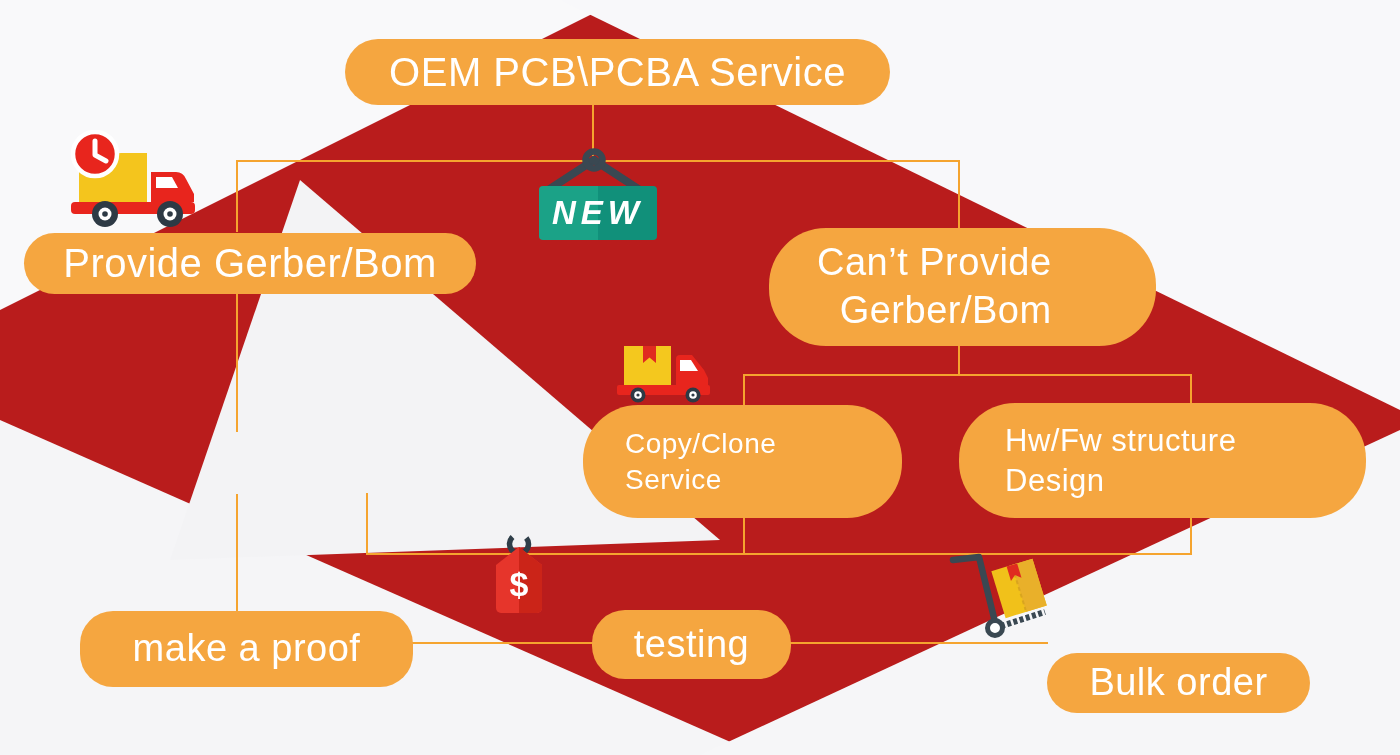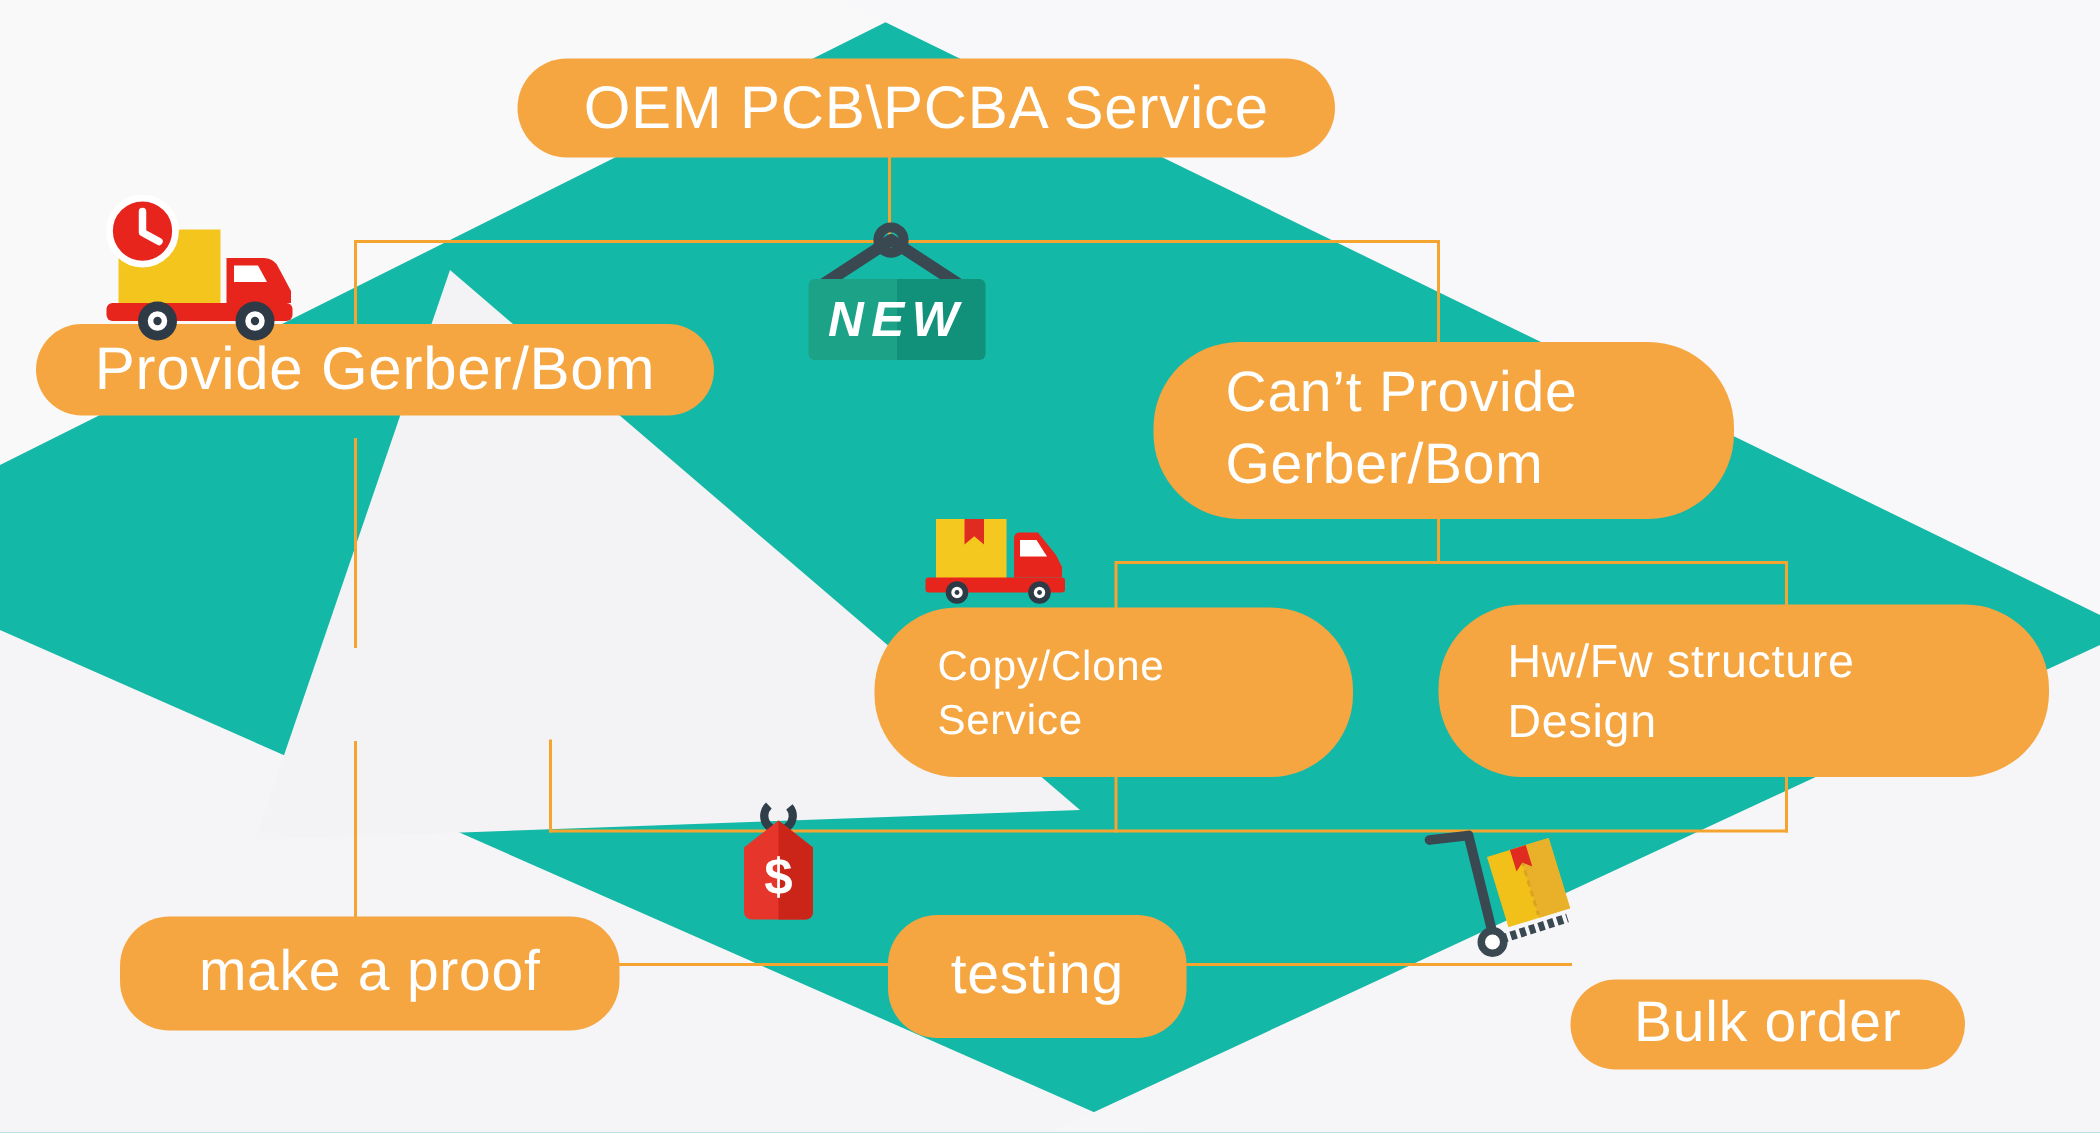--- a/index.html
+++ b/index.html
@@ -1,19 +1,19 @@
 <!DOCTYPE html>
 <html><head>
 <meta charset="utf-8">
 <style>
   * { margin:0; padding:0; box-sizing:border-box; }
   html,body { background:#e9e9eb; }
   .canvas {
     position:relative; width:1400px; height:755px; overflow:hidden;
-    background:#14b8a6;
+    background:#b91c1c;
     font-family:"Liberation Sans", sans-serif;
   }
   .facet { position:absolute; inset:0; pointer-events:none; }
   .f1 { clip-path:polygon(0px 0px, 620px 0px, 0px 310px); background:#f9f9fa; }
   .f2 { clip-path:polygon(560px 0px, 1400px 0px, 1400px 410px); background:#f8f8fa; }
   .f3 { clip-path:polygon(0px 420px, 760px 755px, 0px 755px); background:#f5f5f7; }
   .f4 { clip-path:polygon(1400px 430px, 1400px 755px, 700px 755px); background:#f6f6f8; }
   .f5 { clip-path:polygon(300px 180px, 720px 540px, 170px 560px); background:#f3f3f5; }
 
   .line { position:absolute; background:#f5a42f; z-index:1; }
@@ -60,35 +60,35 @@
   <div class="line" style="left:1190px; top:374px; width:2px; height:31px;"></div>
   <div class="line" style="left:366px; top:493px; width:2px; height:62px;"></div>
   <div class="line" style="left:743px; top:517px; width:2px; height:38px;"></div>
   <div class="line" style="left:1190px; top:516px; width:2px; height:39px;"></div>
   <div class="line" style="left:366px; top:553px; width:826px; height:2px;"></div>
   <div class="line" style="left:411px; top:642px; width:184px; height:2px;"></div>
   <div class="line" style="left:789px; top:642px; width:259px; height:2px;"></div>
 
   <div class="pill" style="left:345px; top:39px; width:545px; height:66px; border-radius:33px;">OEM PCB\PCBA Service</div>
 
-  <div class="pill" style="left:24px; top:216px; width:452px; height:61px; border-radius:31px;">Provide Gerber/Bom</div>
+  <div class="pill" style="left:24px; top:233px; width:452px; height:61px; border-radius:31px;">Provide Gerber/Bom</div>
 
-  <div class="pill left" style="left:769px; top:228px; width:387px; height:118px; border-radius:57px; padding-left:48px; font-size:38px;">Can’t Provide
+  <div class="pill left" style="left:769px; top:228px; width:387px; height:118px; border-radius:57px; padding-left:48px; font-size:38px;text-align:right;">Can’t Provide
 Gerber/Bom</div>
 
   <div class="pill left" style="left:583px; top:405px; width:319px; height:113px; border-radius:55px; padding-left:42px; font-size:28px;">Copy/Clone
 Service</div>
 
   <div class="pill left" style="left:959px; top:403px; width:407px; height:115px; border-radius:56px; padding-left:46px; font-size:31px;">Hw/Fw structure
 Design</div>
 
 
   <div class="pill" style="left:80px; top:611px; width:333px; height:76px; border-radius:33px; font-size:38px;">make a proof</div>
 
-  <div class="pill" style="left:592px; top:610px; width:199px; height:82px; border-radius:33px; font-size:38px;text-align:center;">testing</div>
+  <div class="pill" style="left:592px; top:610px; width:199px; height:69px; border-radius:33px; font-size:38px;text-align:center;">testing</div>
 
   <div class="pill" style="left:1047px; top:609px; width:263px; height:60px; border-radius:31px; font-size:38px;margin-top:44px;">Bulk order</div>
 
   <svg class="icon" style="left:57px; top:130px;" width="150" height="100" viewBox="0 0 150 100">
     <path d="M22,38 L60,24 Q62,23 64,23 L90,23 L90,80 L22,80 Z" fill="#f4c51d"></path>
     <rect x="14" y="72" width="124" height="12" rx="4" fill="#e8251d"></rect>
     <path d="M94,42 L119,42 Q126,42 129,49 L137,64 L137,72 L94,72 Z" fill="#e8251d"></path>
     <path d="M99,47 L115,47 L121,58 L99,58 Z" fill="#ffffff"></path>
     <circle cx="48" cy="84" r="13" fill="#2e3a45"></circle>
       <circle cx="48" cy="84" r="6.5" fill="#ffffff"></circle>

